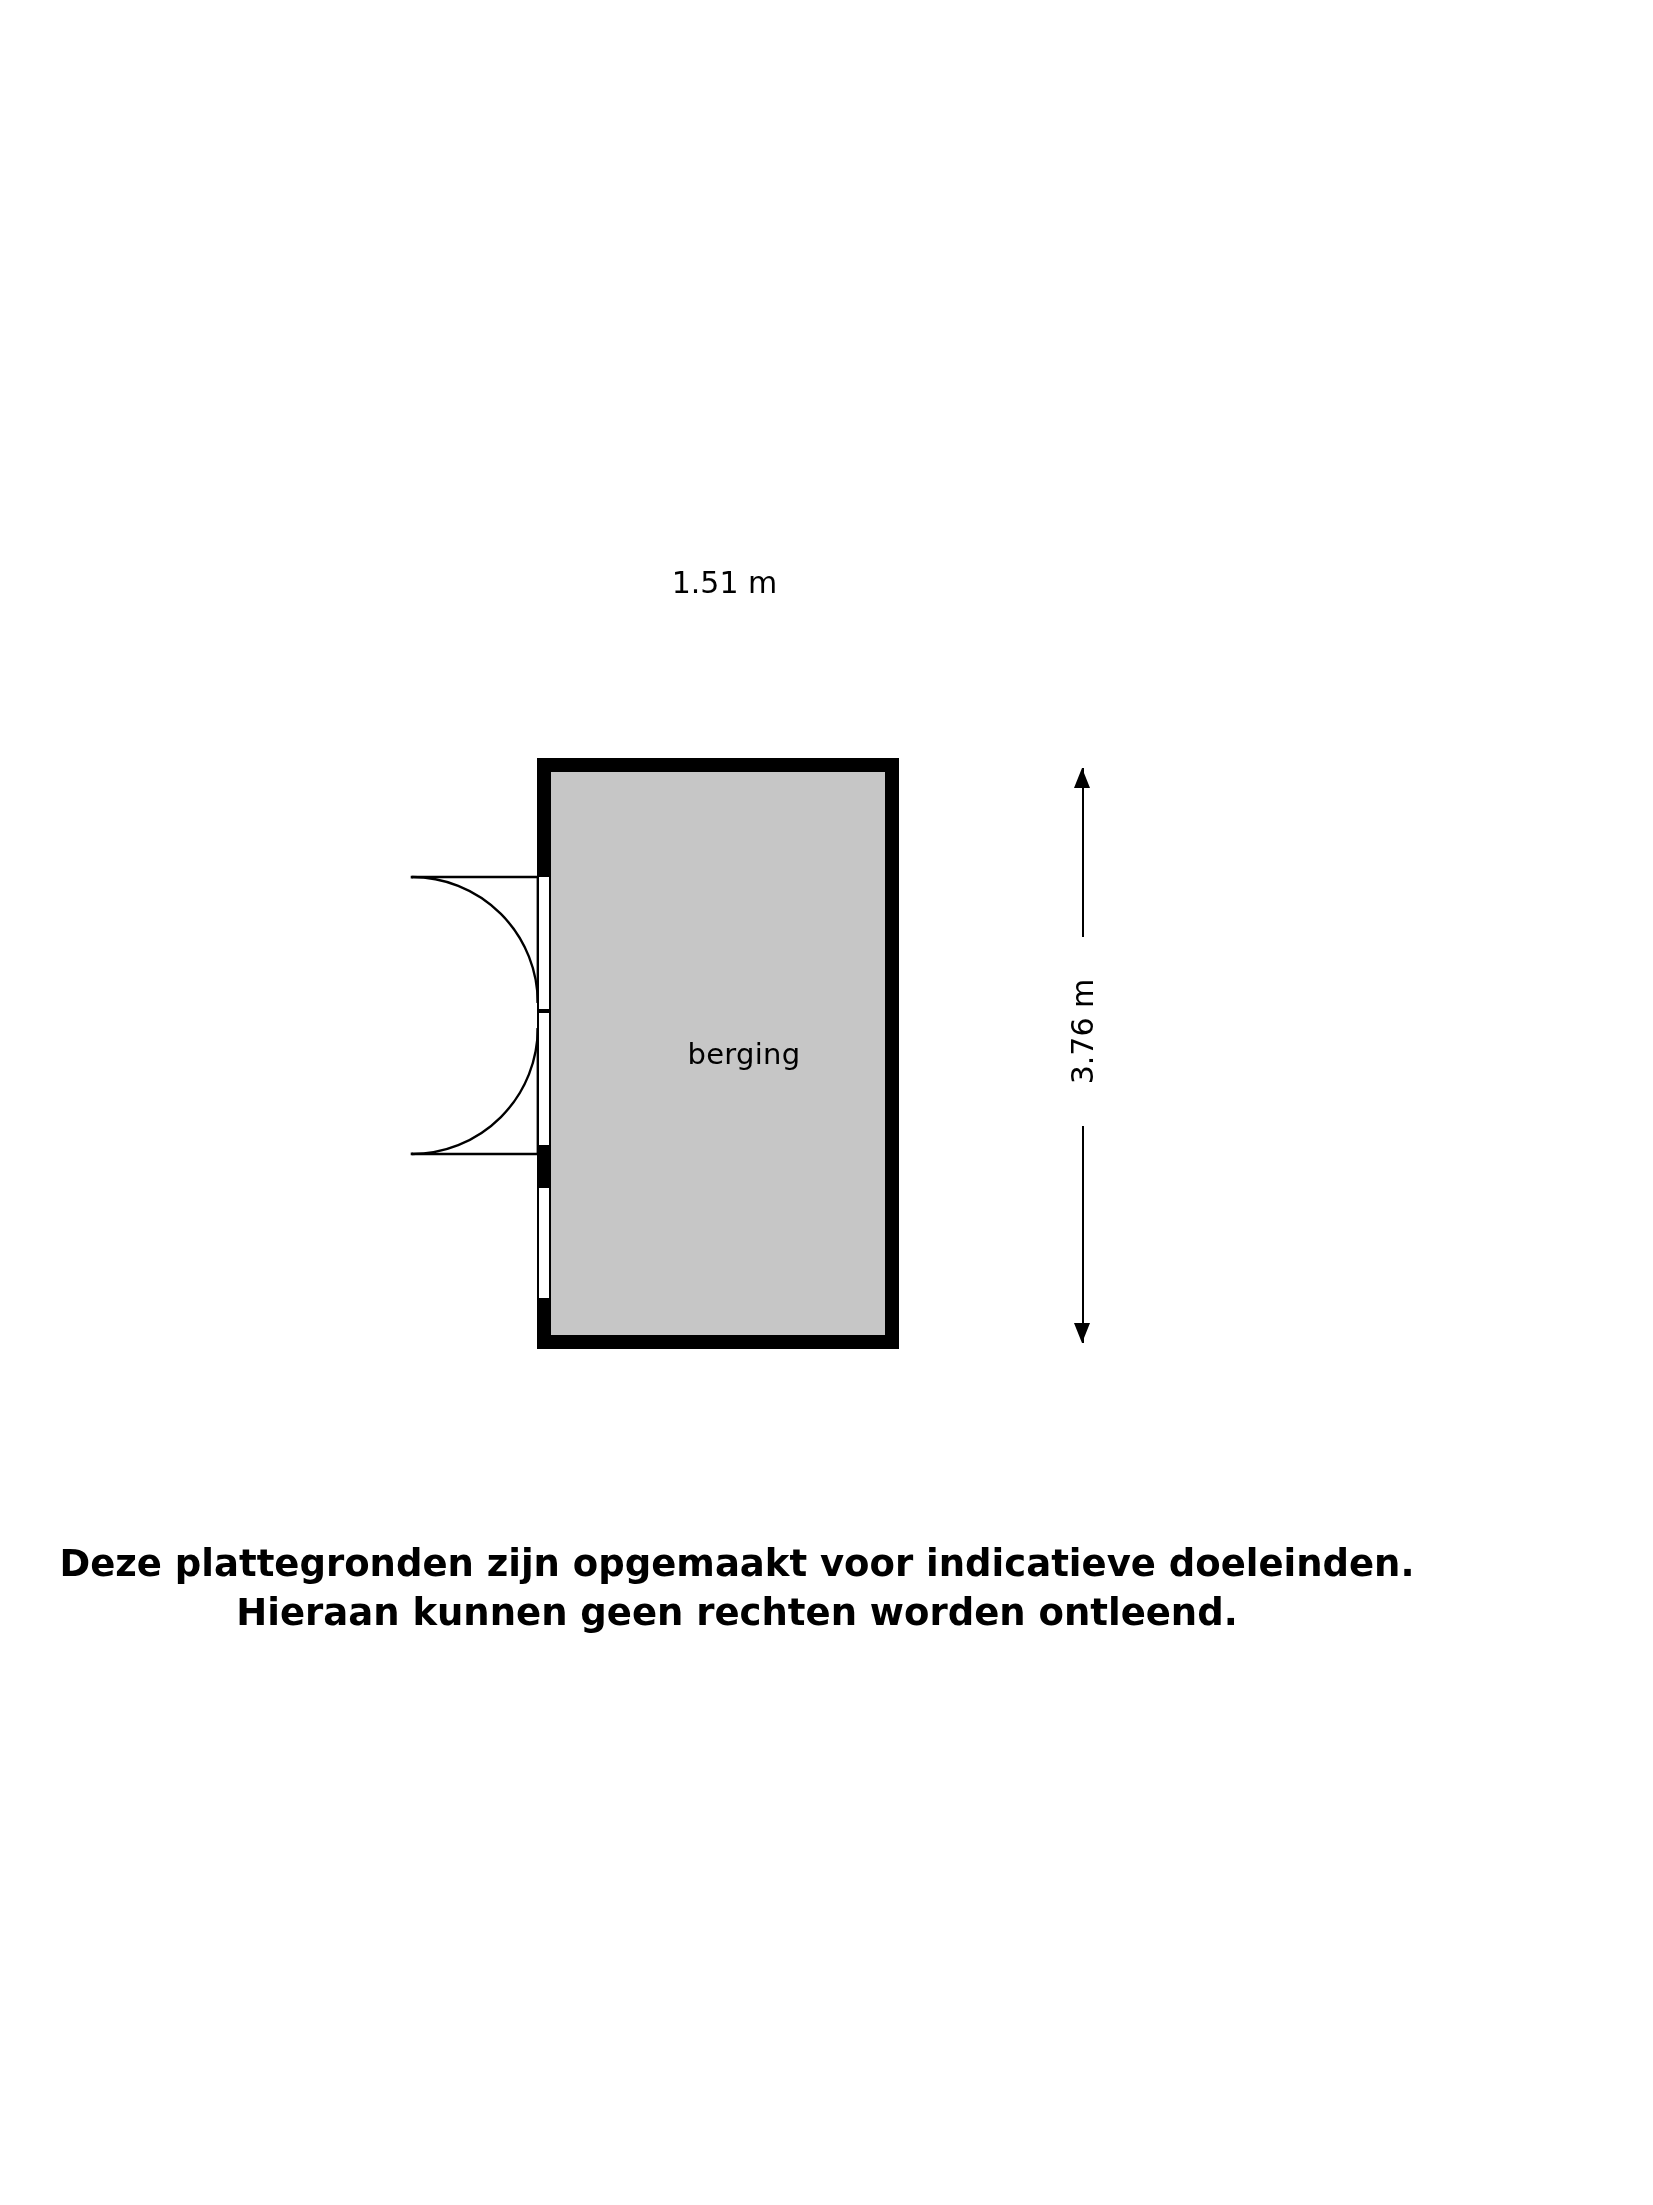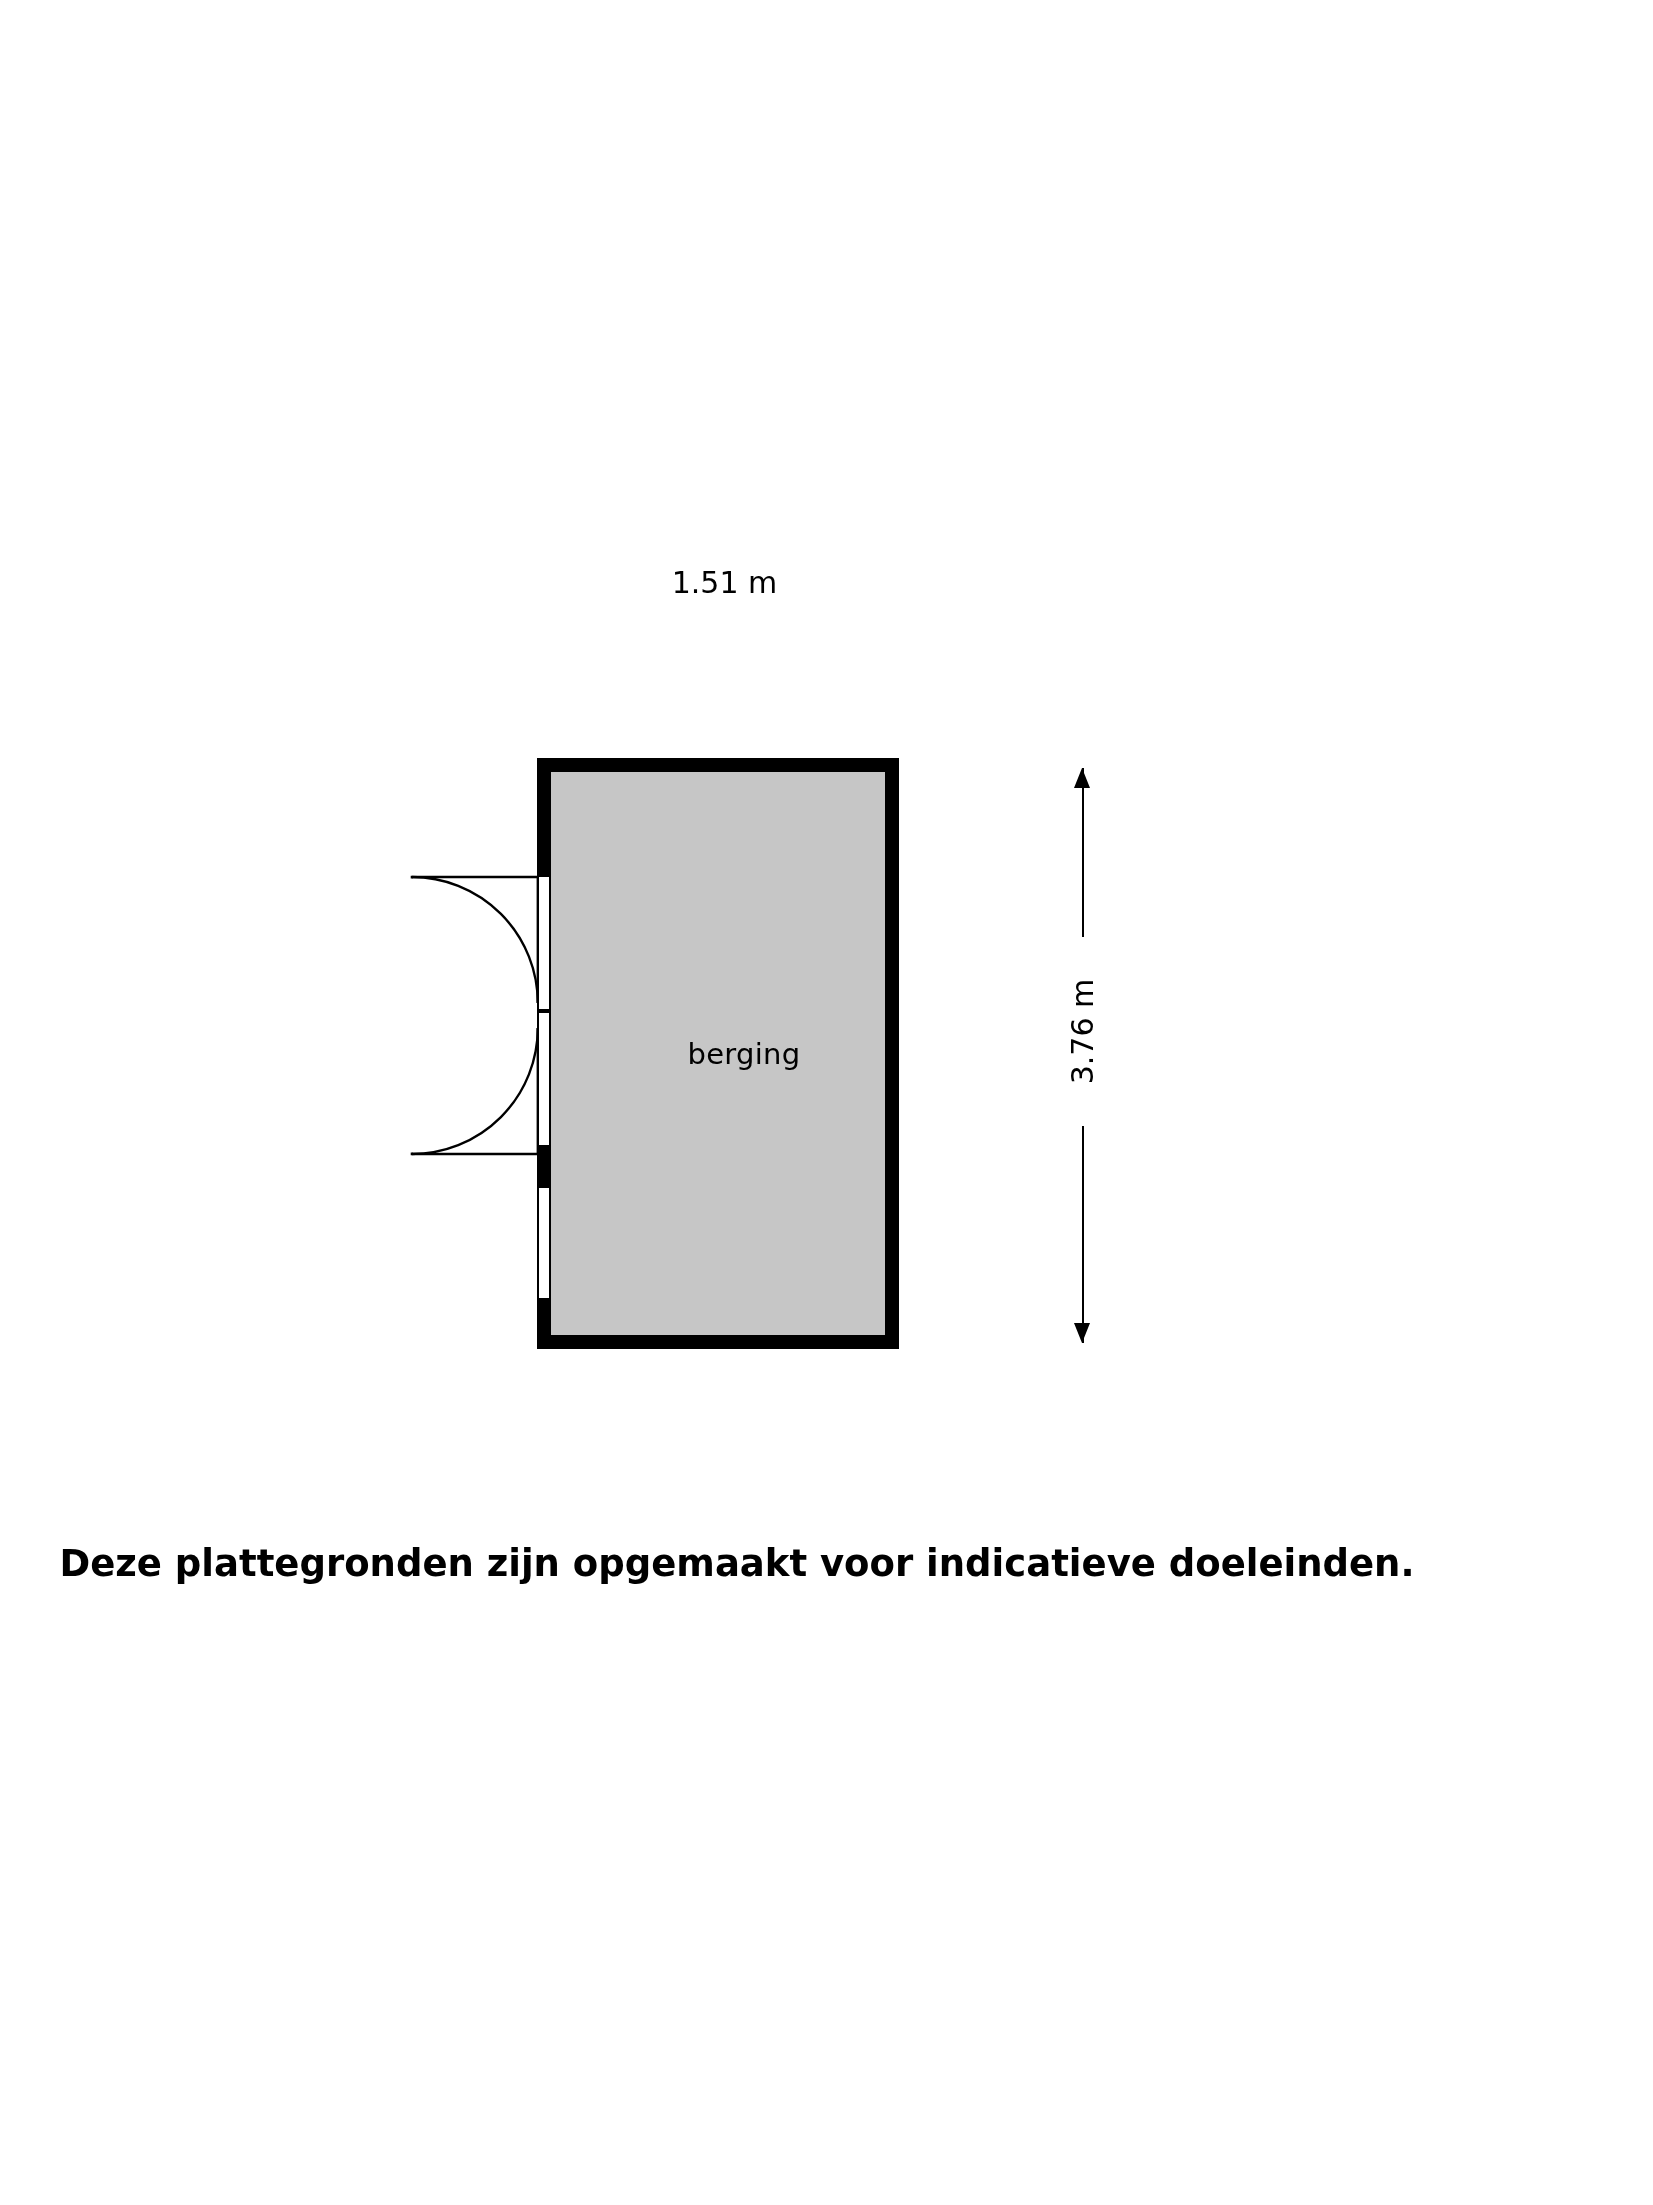--- a/index.html
+++ b/index.html
@@ -219,14 +219,15 @@
 
     <path d="M 162 366 L 2 366 L 2 364" fill="none" stroke="#000000" stroke-width="3"></path>
     <path d="M 2 366 A 160 160 0 0 0 162 206" fill="none" stroke="#000000" stroke-width="3"></path>
     <line x1="162" y1="206" x2="162" y2="366" stroke="#000000" stroke-width="3"></line>
   </svg>
 
 </div>
 
 <div class="disclaimer">
   <span>Deze plattegronden zijn opgemaakt voor indicatieve doeleinden.</span>
+  <span class="line2">Hieraan kunnen geen rechten worden ontleend.</span>
 </div>
 
 
 </body></html>

